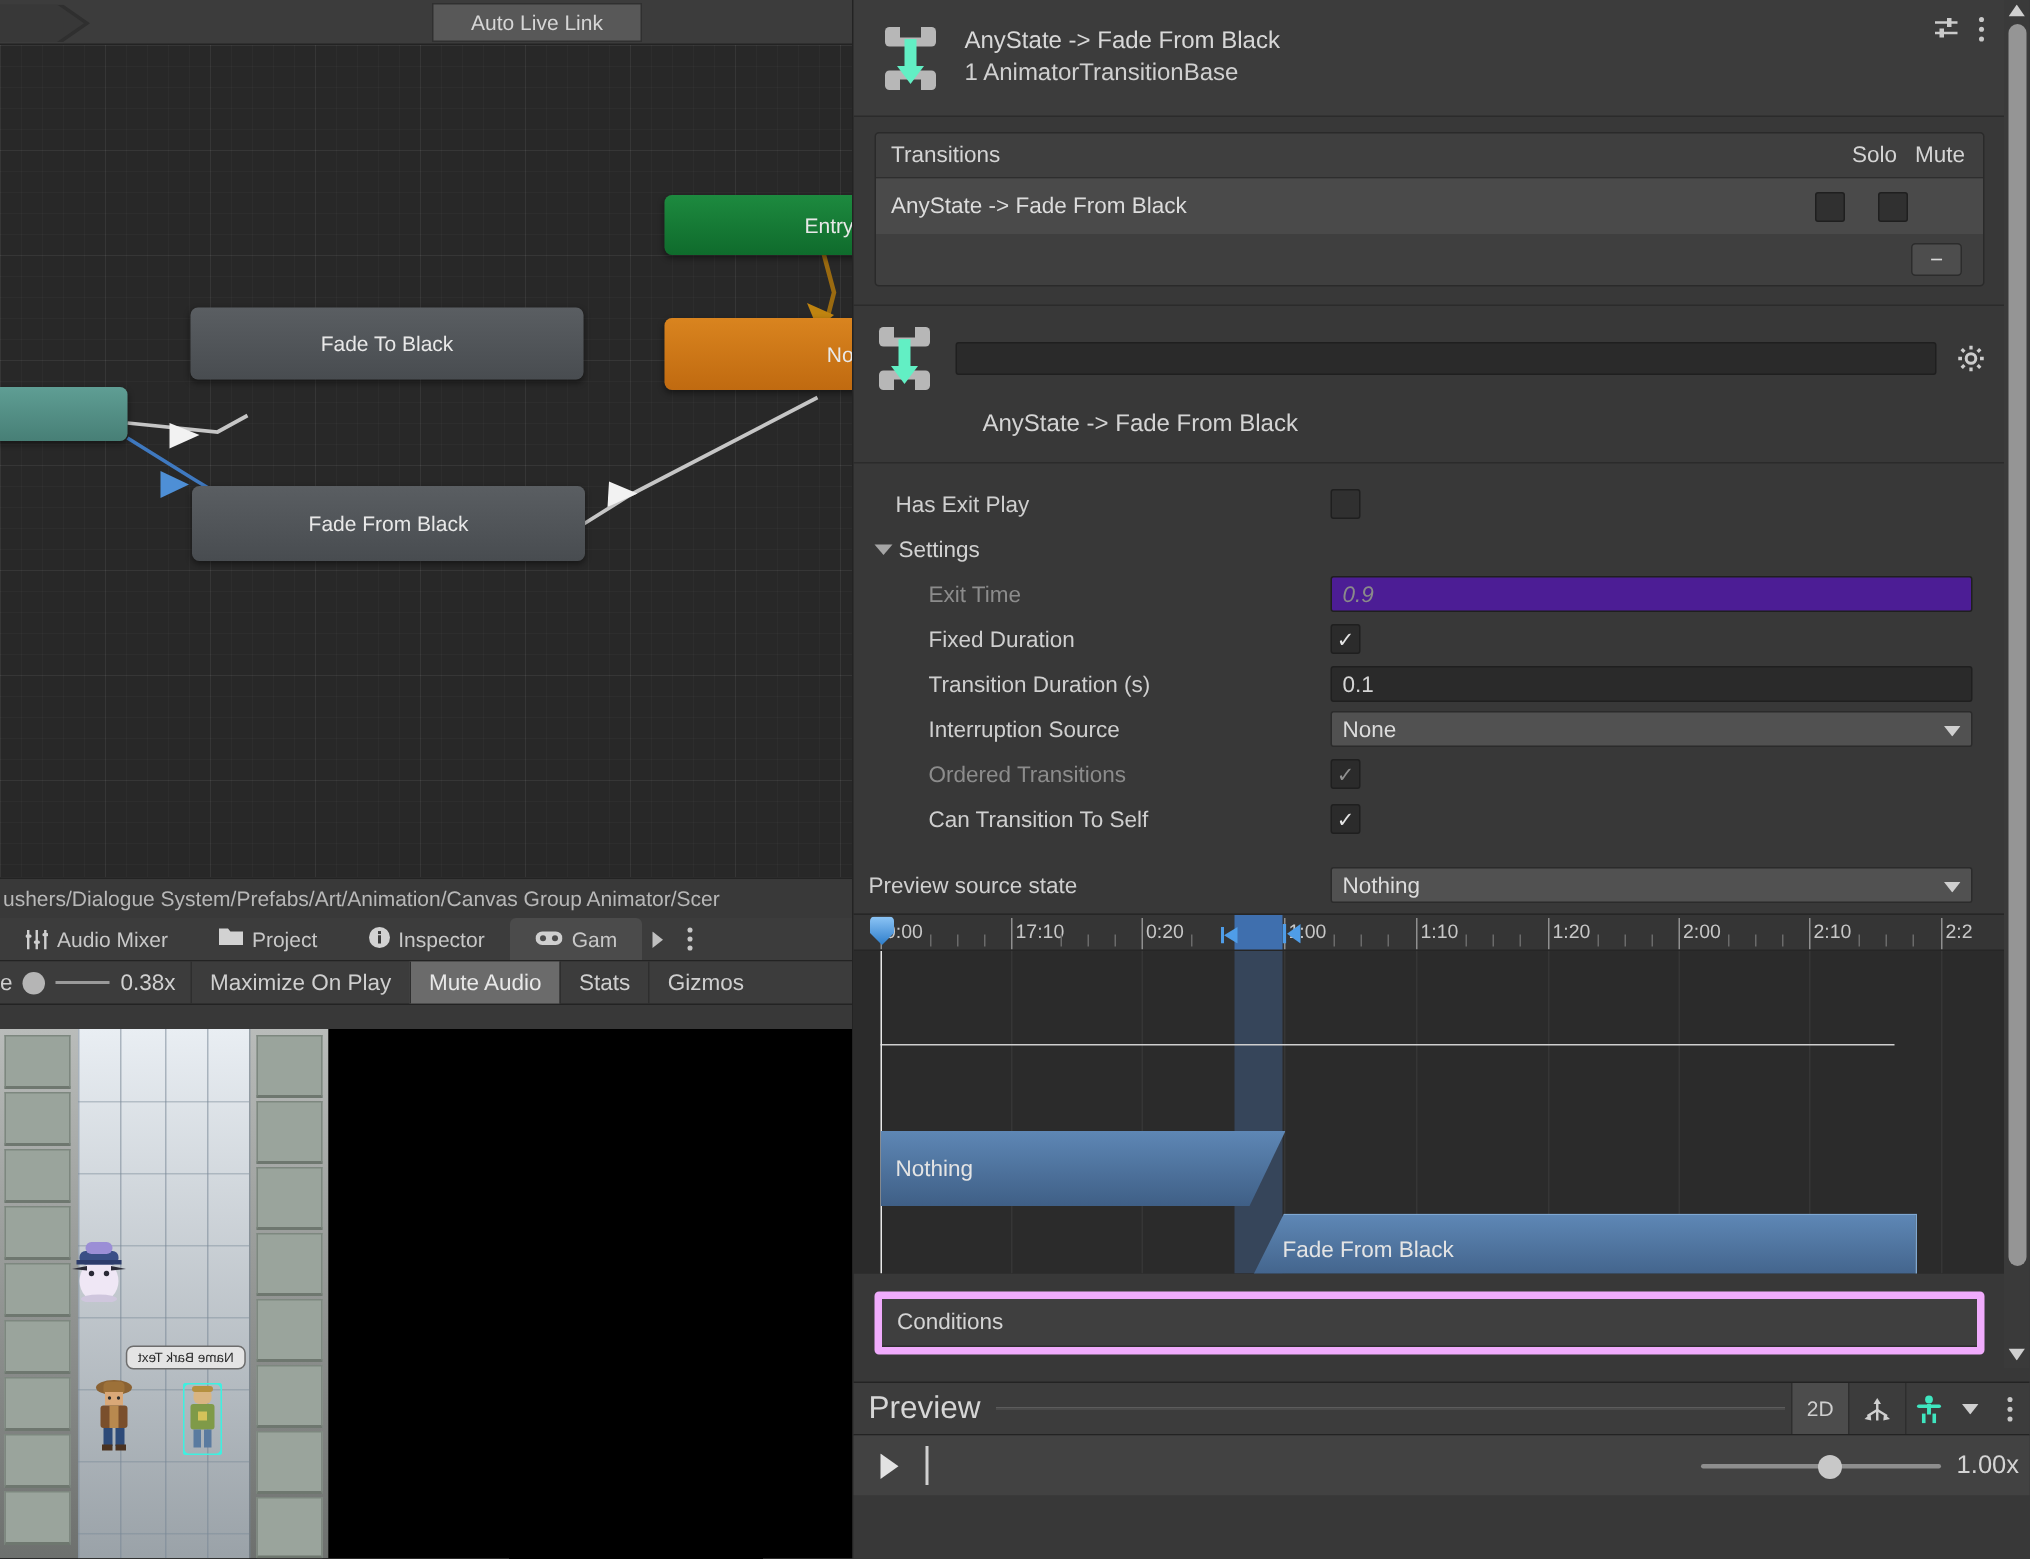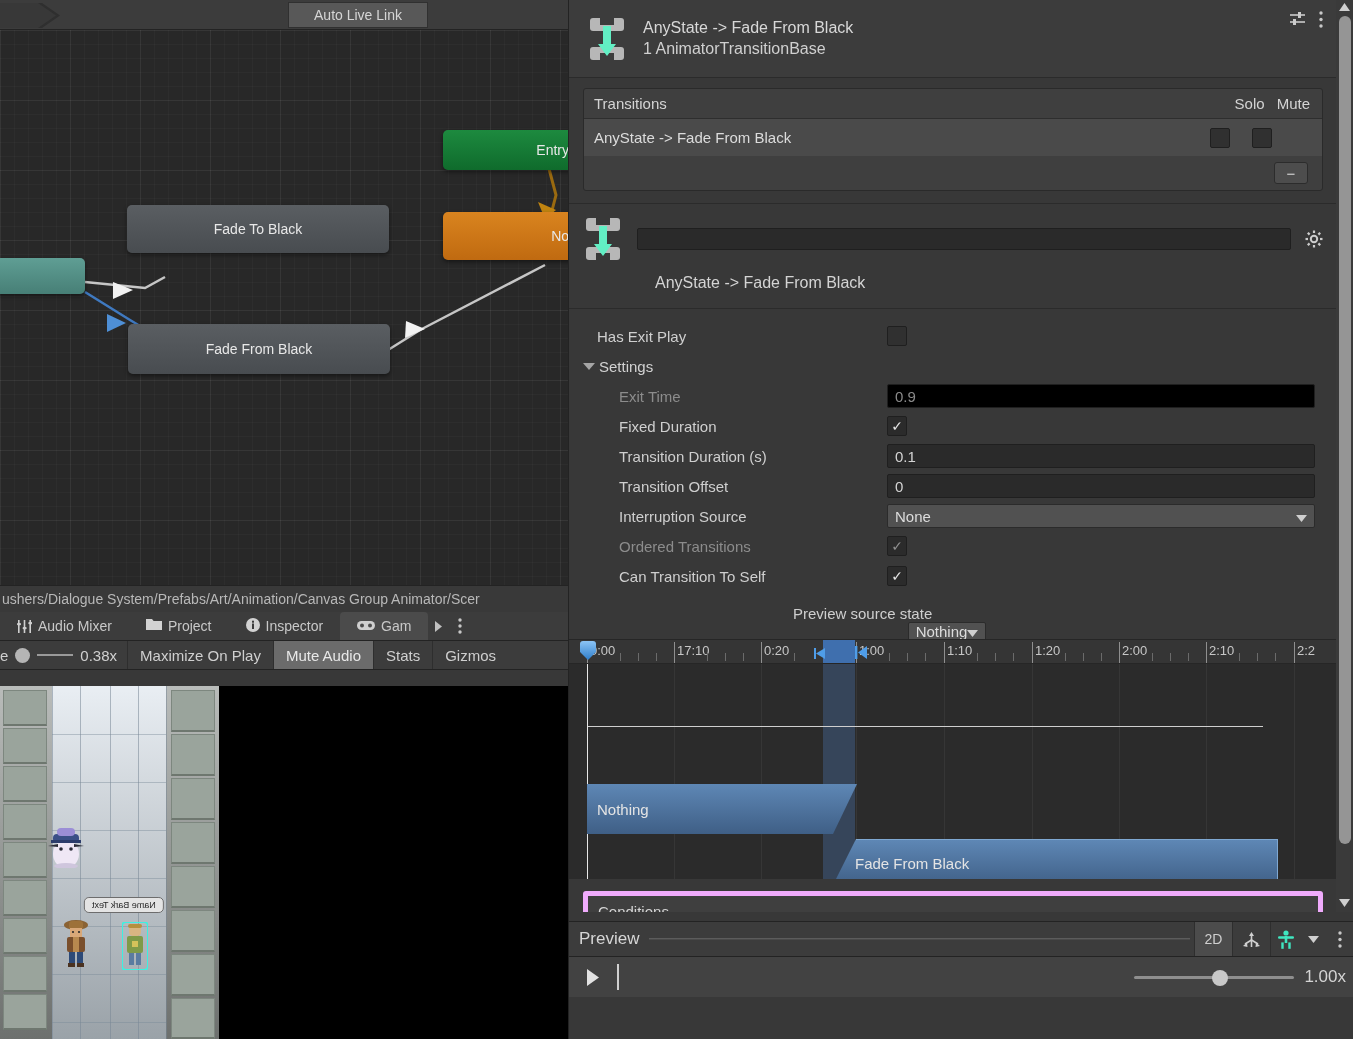--- a/index.html
+++ b/index.html
@@ -171,21 +171,21 @@
 
   .props{ margin-top:16px; border-top:1px solid #2b2b2b; padding-top:12px; }
   .prow{ display:flex; align-items:center; height:30px; padding:0 22px 0 28px; }
   .plabel{ width:290px; font-size:15px; color:#cfcfcf; }
   .plabel.indent{ padding-left:22px; }
   .plabel.dim{ color:#8c8c8c; }
   .pfield{
     flex:1; height:24px; background:#2a2a2a; border:1px solid #1f1f1f; border-radius:2px;
     display:flex; align-items:center; padding-left:7px; font-size:15px; color:#d4d4d4;
   }
-  .pfield.dim{ color:#8a8a8a; background:#000000; }
+  .pfield.dim{ color:#8a8a8a; background:#4c1d95;font-style:italic; }
   .pdrop{
     flex:1; height:24px; background:#515151; border:1px solid #2b2b2b; border-radius:2px;
     display:flex; align-items:center; justify-content:space-between;
     padding:0 7px; font-size:15px; color:#dcdcdc;
   }
   .settings-row{ display:flex; align-items:center; height:30px; padding-left:14px; gap:4px; }
   .tri{ width:0;height:0;border-left:6px solid transparent;border-right:6px solid transparent;border-top:7px solid #a5a5a5; }
   .settings-row span{ font-size:15px; color:#d2d2d2; }
   .prow-sep{ height:14px; }
 
@@ -219,21 +219,21 @@
 
   .vscroll{ position:absolute; right:0; top:0; width:17px; height:912px; background:#3a3a3a; }
   .vscroll-arrow{ position:absolute; left:0; width:17px; height:14px; display:flex; align-items:center; justify-content:center; }
   .vscroll-thumb{ position:absolute; left:3px; top:16px; width:12px; height:828px; background:#959595; border-radius:6px; }
 
   .preview-bar{
     position:absolute; left:0; bottom:82px; width:785px; height:36px;
     background:#3c3c3c; border-top:1px solid #232323; border-bottom:1px solid #232323;
     display:flex; align-items:center; padding:0 0 0 10px; gap:0;
   }
-  .preview-title{ font-size:17px; color:#d6d6d6; margin-right:10px; }
+  .preview-title{ font-size:21px; color:#d6d6d6; margin-right:10px; }
   .preview-rule{ flex:1; height:0; border-top:1px solid #5c5c5c; border-bottom:1px solid #4a4a4a; margin-right:4px; }
   .pv-btn{
     width:38px; height:34px; display:flex; align-items:center; justify-content:center;
     border-left:1px solid #2e2e2e; color:#cfcfcf; font-size:14px;
   }
   .pv-btn.boxed{ background:#4c4c4c; }
 
   .preview-foot{
     position:absolute; left:0; bottom:42px; width:785px; height:40px;
     background:#424242; display:flex; align-items:center;
@@ -569,24 +569,20 @@
           <span class="cbx checked">
               <span class="tick">✓</span>
             </span>
         </div>
 
         <div class="prow">
           <span class="plabel indent">Transition Duration (s)</span>
           <span class="pfield">0.1</span>
         </div>
 
-        <div class="prow">
-          <span class="plabel indent">Transition Offset</span>
-          <span class="pfield">0</span>
-        </div>
 
         <div class="prow">
           <span class="plabel indent">Interruption Source</span>
           <span class="pdrop">
             <span>None</span>
             <span>
               <svg width="11" height="7" viewBox="0 0 11 7">
                   <polygon points="0,0 11,0 5.5,7" fill="#cfcfcf"></polygon>
                 </svg>
             </span>
@@ -602,21 +598,21 @@
 
         <div class="prow">
           <span class="plabel indent">Can Transition To Self</span>
           <span class="cbx checked">
               <span class="tick">✓</span>
             </span>
         </div>
 
         <div class="prow-sep"></div>
 
-        <div class="prow" style="padding-left:10px;flex-direction:column;">
+        <div class="prow" style="padding-left:10px;">
           <span class="plabel" style="width:308px;">Preview source state</span>
           <span class="pdrop">
             <span>Nothing</span>
             <span>
               <svg width="11" height="7" viewBox="0 0 11 7">
                   <polygon points="0,0 11,0 5.5,7" fill="#cfcfcf"></polygon>
                 </svg>
             </span>
           </span>
         </div>

